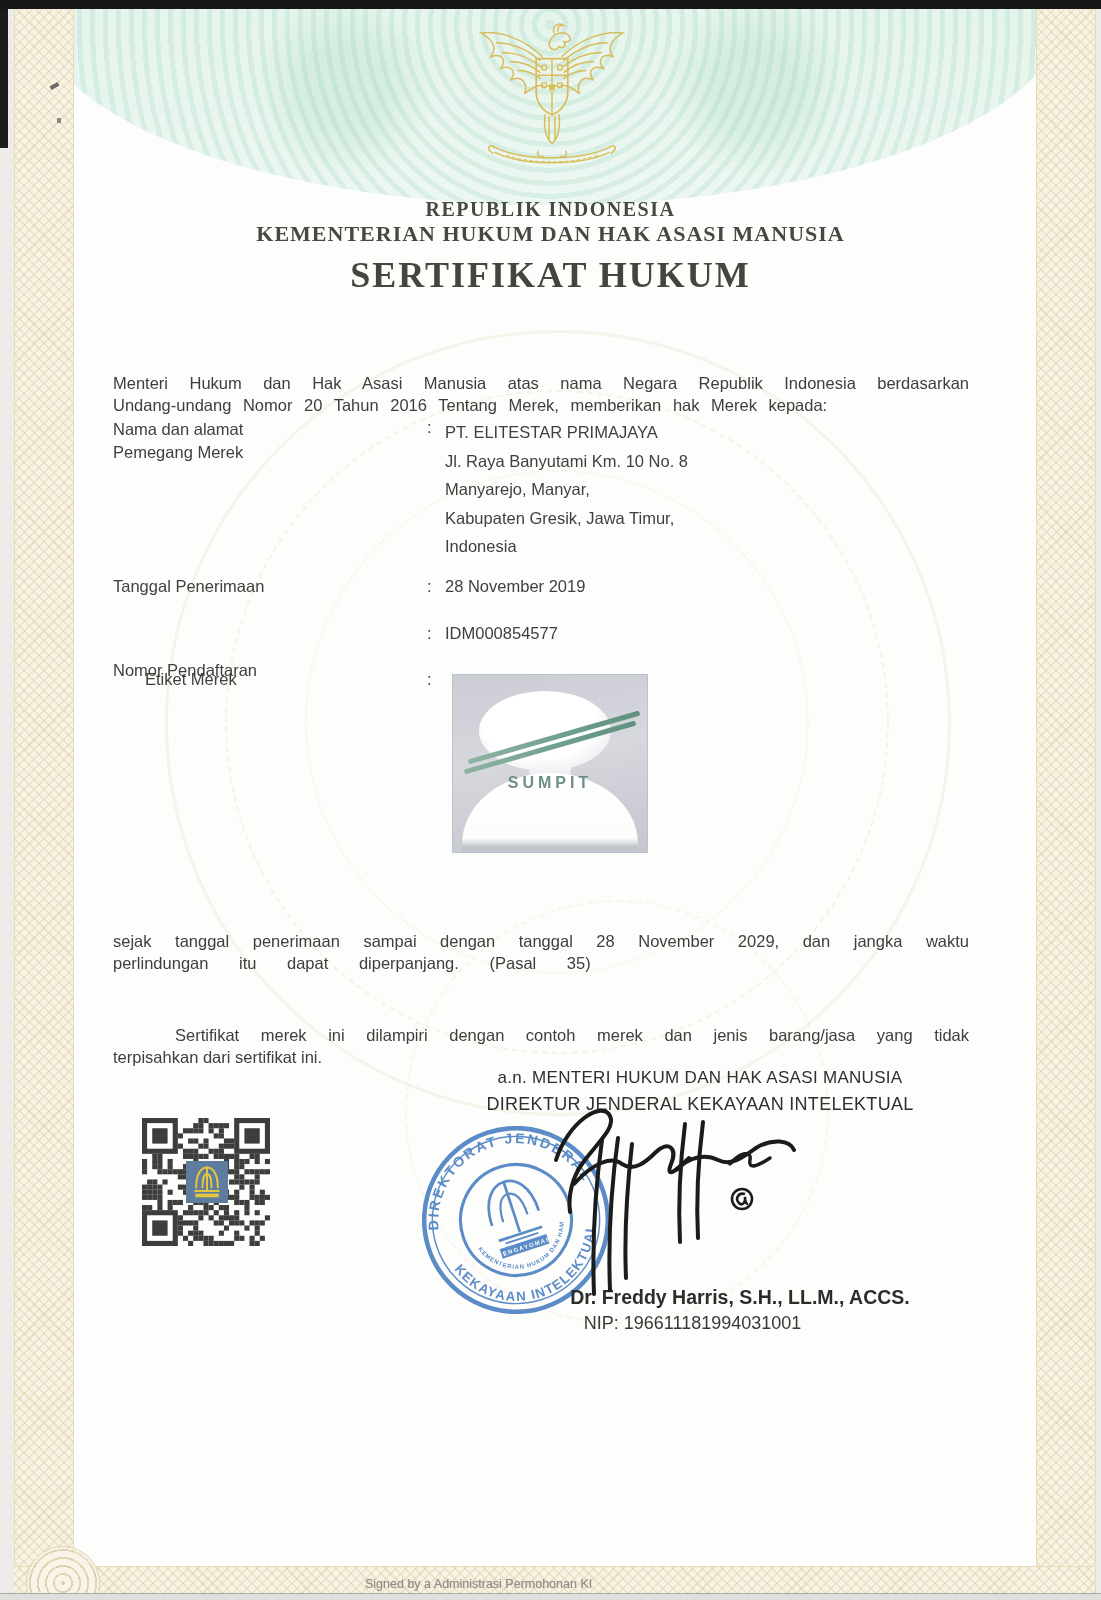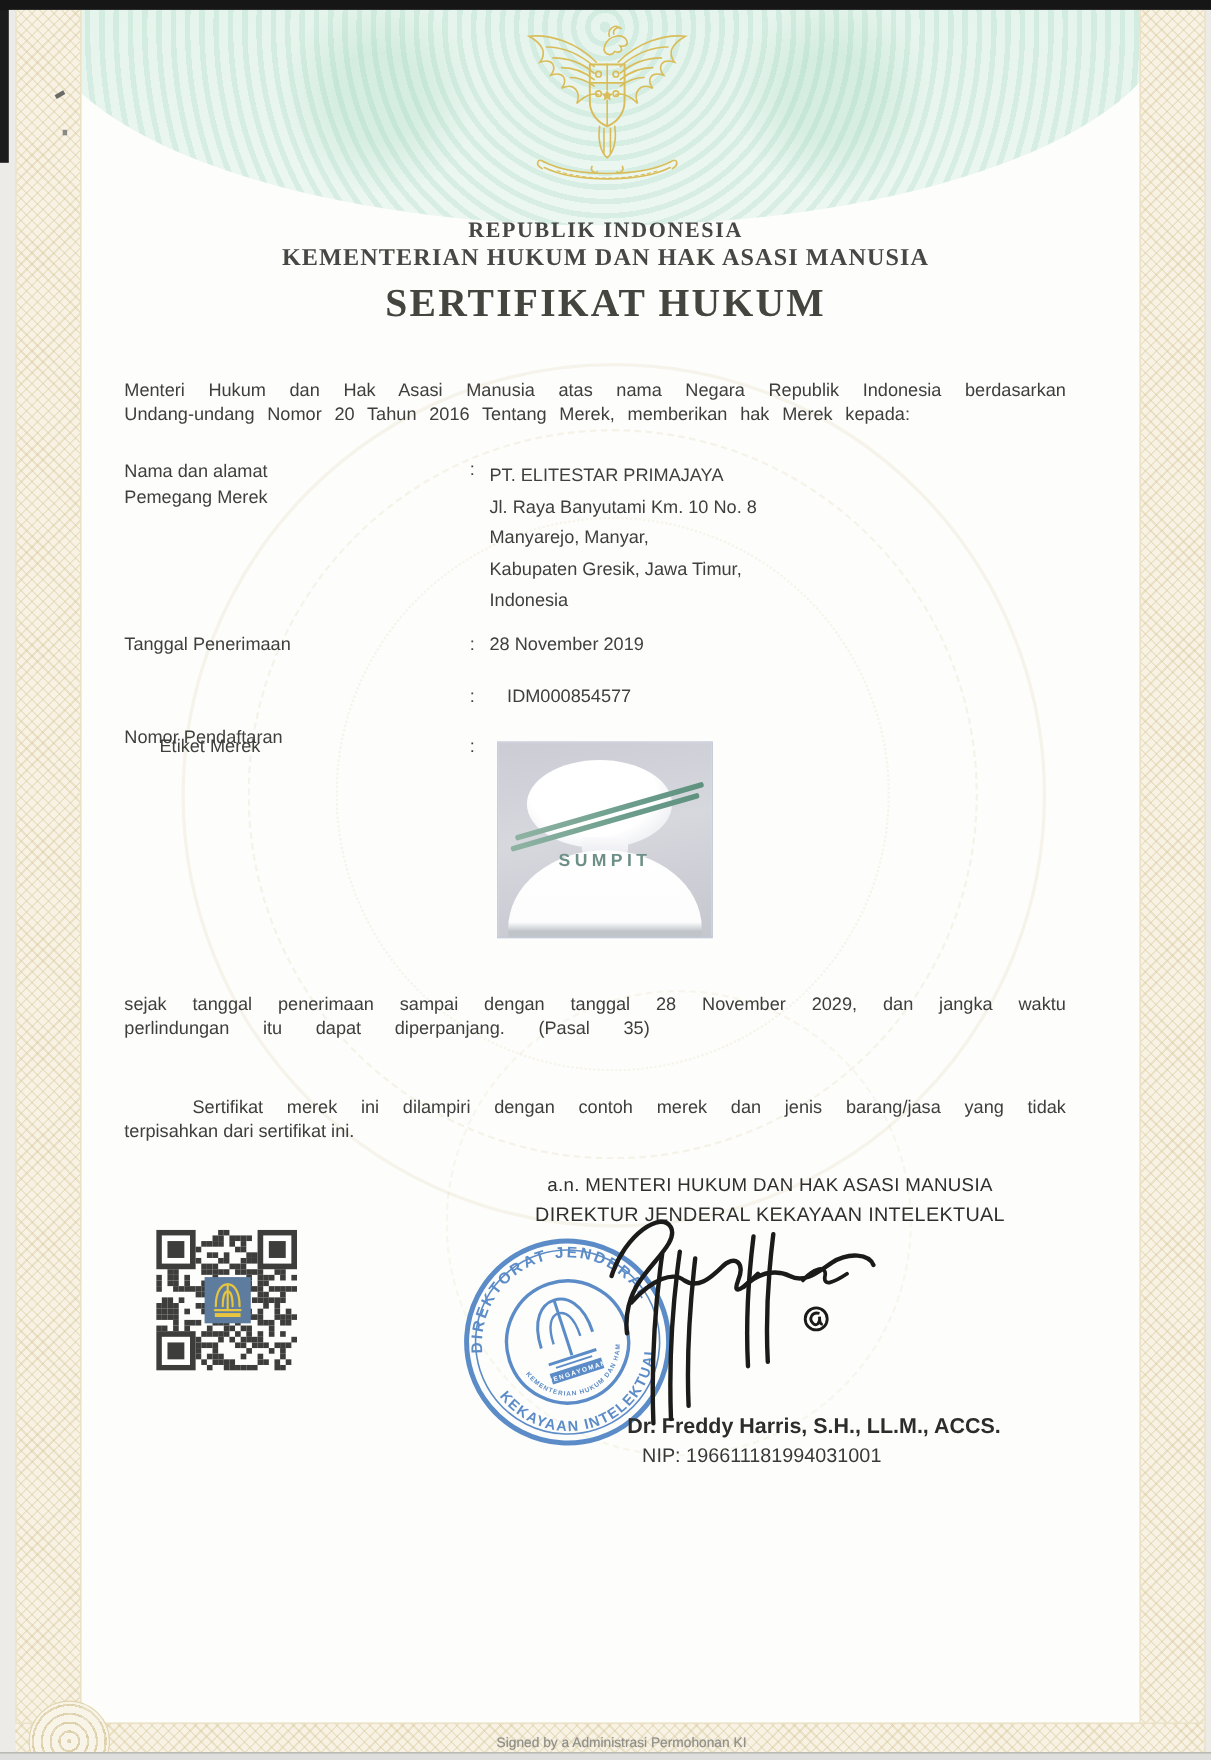--- a/index.html
+++ b/index.html
@@ -55,21 +55,21 @@
   
   .h-rep{left:0;top:198px;width:1101px;text-align:center;font-size:20px;font-weight:bold;
          letter-spacing:1.5px;color:#474743;z-index:6;}
   .h-min{left:0;top:221px;width:1101px;text-align:center;font-size:22px;font-weight:bold;
          letter-spacing:1px;color:#474743;z-index:6;}
   .h-title{left:0;top:254px;width:1101px;text-align:center;font-size:36px;font-weight:bold;
          letter-spacing:2px;color:#45453f;z-index:6;}
 
   .body-txt{font-size:16.5px;color:#3e3e3c;z-index:6;}
   .pline{height:22.3px;line-height:22.3px;white-space:nowrap;}
-  .pwrap{width:856px;}
+  .pwrap{width:856px;margin-top:28px;}
   .pwrap .stretch{white-space:normal;text-align:justify;text-align-last:justify;height:22.3px;overflow:hidden;}
 
   .lbl{font-size:16.5px;color:#3f3f3d;z-index:6;}
   .val{font-size:16.5px;color:#3f3f3d;z-index:6;}
 
   
   .mark-box{left:452px;top:674px;width:194px;height:177px;z-index:6;overflow:hidden;
     background:linear-gradient(170deg,#cbccd4 0%,#d7d8de 45%,#c5c6ce 100%);
     border:1px solid #b9c2d2;}
   .bowl-top{position:absolute;left:26px;top:16px;width:132px;height:80px;border-radius:50%;
@@ -92,21 +92,21 @@
     letter-spacing:.3px;z-index:6;}
   .qr{left:142px;top:1118px;width:128px;height:128px;z-index:6;}
   .qr-logo{position:absolute;left:44px;top:43px;width:42px;height:42px;background:#5e7c9d;
     display:flex;align-items:center;justify-content:center;}
   .stamp{left:416px;top:1120px;width:200px;height:200px;z-index:6;transform:rotate(-18deg);opacity:.92;}
   .sig{left:532px;top:1098px;width:280px;height:235px;z-index:7;}
   .signer{left:525px;top:1286px;width:430px;text-align:center;font-size:19.5px;font-weight:bold;
     color:#2c2c2a;z-index:6;}
   .nip{left:520px;top:1313px;width:345px;text-align:center;font-size:18px;color:#383836;z-index:6;}
 
-  .foot-note{left:365px;top:1577px;width:400px;text-align:center;font-size:12.5px;color:#8f8f88;
+  .foot-note{left:365px;top:1577px;width:400px;text-align:left;font-size:12.5px;color:#8f8f88;
     z-index:7;text-shadow:0 0 1px rgba(150,150,145,.6);}
 </style>
 </head>
 <body>
 
 <div class="page">
 
   <div class="abs left-gutter"></div>
   <div class="abs right-gutter"></div>
   <div class="abs bottom-gutter"></div>
@@ -183,21 +183,21 @@
     <div>Kabupaten Gresik, Jawa Timur,</div>
     <div>Indonesia</div>
   </div>
 
   <div class="abs lbl" style="left:113px;top:577px;">Tanggal Penerimaan</div>
   <div class="abs val" style="left:427px;top:577px;">:</div>
   <div class="abs val" style="left:445px;top:577px;">28 November 2019</div>
 
   <div class="abs lbl" style="left:113px;top:624px;margin-top:37px;">Nomor Pendaftaran</div>
   <div class="abs val" style="left:427px;top:624px;">:</div>
-  <div class="abs val" style="left:445px;top:624px;margin-left:16px;">IDM000854577</div>
+  <div class="abs val" style="left:445px;top:624px;">IDM000854577</div>
 
   <div class="abs lbl" style="left:113px;top:670px;margin-left:32px;">Etiket Merek</div>
   <div class="abs val" style="left:427px;top:670px;">:</div>
 
   <div class="abs mark-box">
     <div class="bowl-top"></div>
     <div class="bowl-foot"></div>
     <div class="bowl-bottom"></div>
     <div class="chop chop1"></div>
     <div class="chop chop2"></div>

